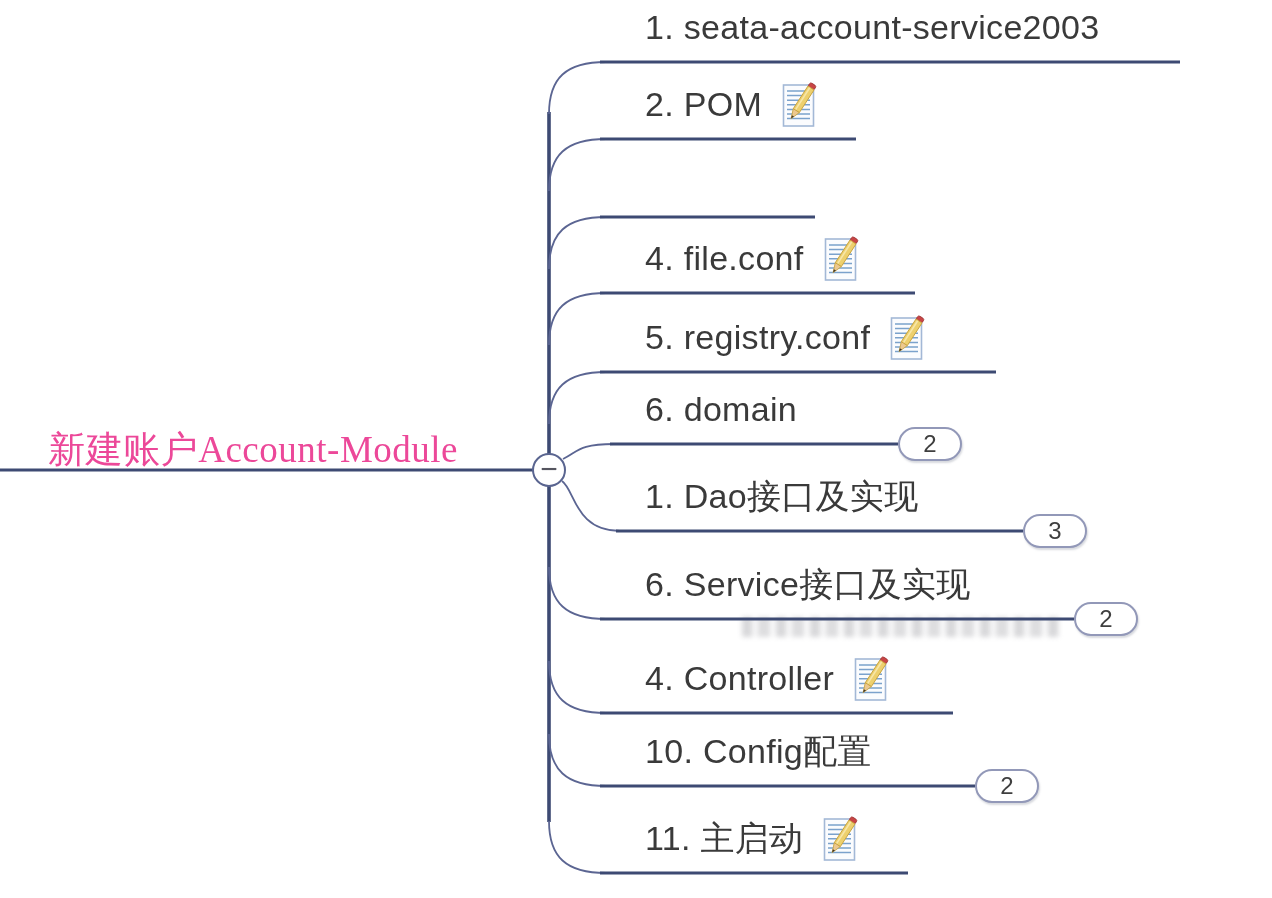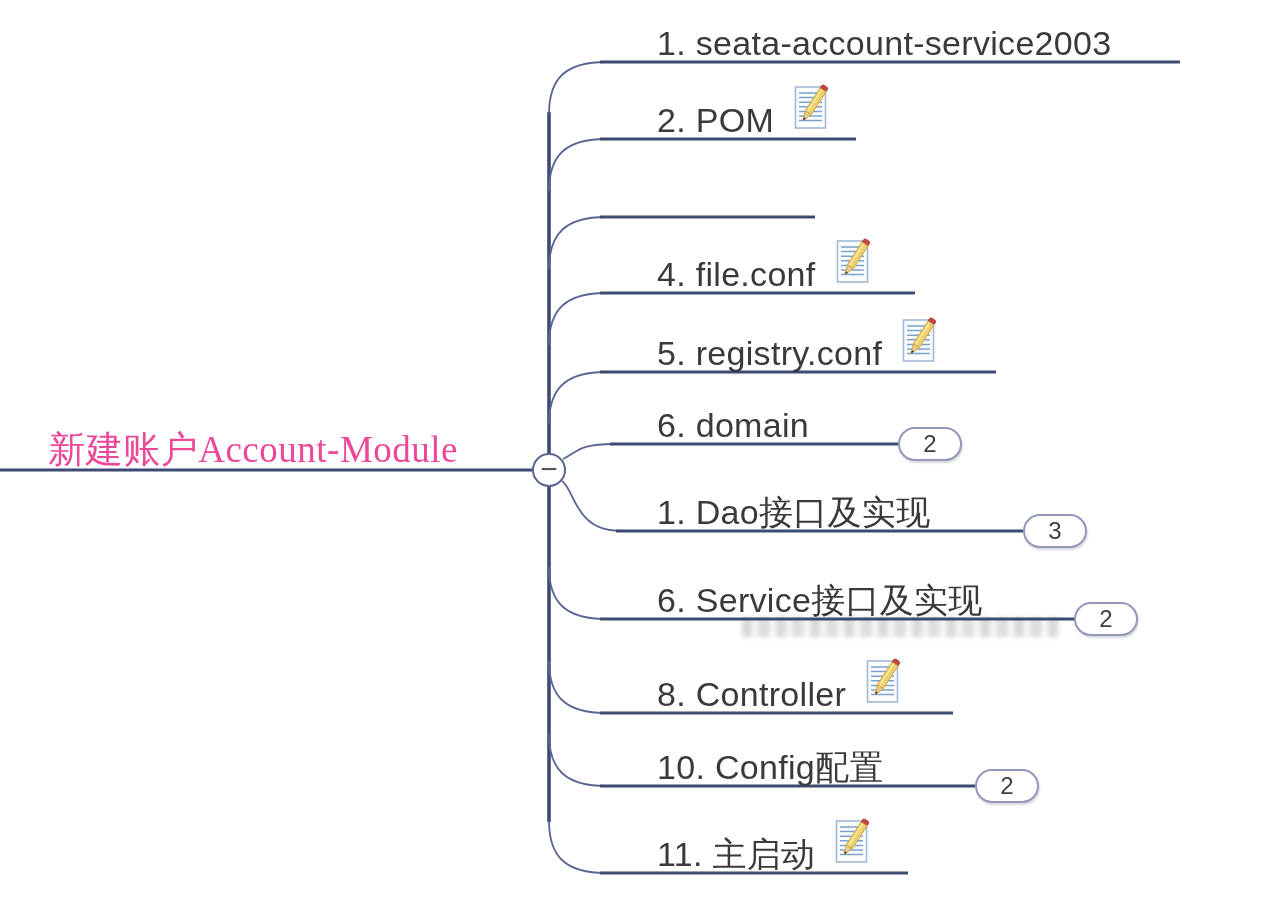--- a/index.html
+++ b/index.html
@@ -14,21 +14,21 @@
   .rootline{ fill:none; stroke:#3d4a73; stroke-width:3; }
 
   .root-row {
     position:absolute; left:0; top:422px; width:458px; height:46px;
     display:flex; justify-content:flex-end; align-items:flex-end; z-index:2;
   }
   .root-label { font-size:37px; color:#ec4899; line-height:1; white-space:nowrap; letter-spacing:.5px;font-family:Liberation Serif, serif; }
 
   .topic-row {
     position:absolute; left:645px; height:50px;
-    display:flex; align-items:flex-end; z-index:2;margin-left:12px;
+    display:flex; align-items:flex-start; z-index:2;
   }
   .topic-label { font-size:34px; color:#3a3a3a; line-height:1; white-space:nowrap; letter-spacing:.3px; }
   .note-icon { margin-left:20px; transform:translateY(-6px); }
 
   .badge {
     position:absolute; width:64px; height:34px; box-sizing:border-box;
     border:2px solid #9298b8; border-radius:18px; background:#ffffff;
     display:flex; align-items:center; justify-content:center; z-index:3;
     font-size:24px; color:#3f3f3f;
     box-shadow:1px 2px 2px rgba(140,145,160,.35);
@@ -142,21 +142,21 @@
 
   <div class="topic-row" style="top:479px">
     <span class="topic-label">1. Dao接口及实现</span>
   </div>
 
   <div class="topic-row" style="top:567px">
     <span class="topic-label">6. Service接口及实现</span>
   </div>
 
   <div class="topic-row" style="top:661px">
-    <span class="topic-label">8. Controller</span>
+    <span class="topic-label">4. Controller</span>
     <svg class="note-icon" width="40" height="48" viewBox="0 0 40 48">
         <use href="#sym-note"></use>
       </svg>
   </div>
 
   <div class="topic-row" style="top:734px">
     <span class="topic-label">10. Config配置</span>
   </div>
 
   <div class="topic-row" style="top:821px">

